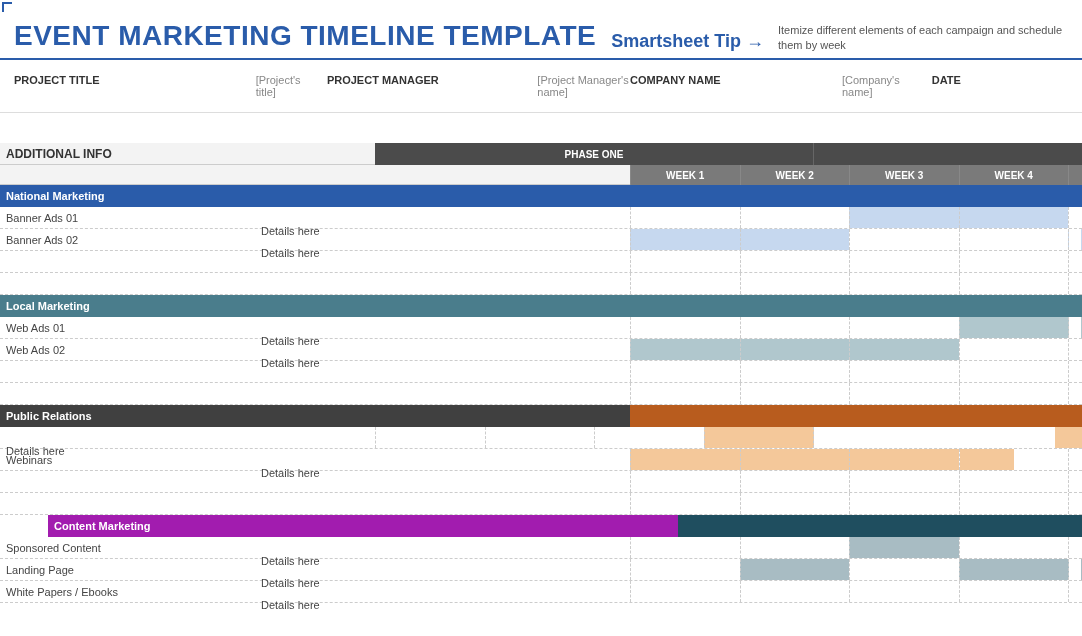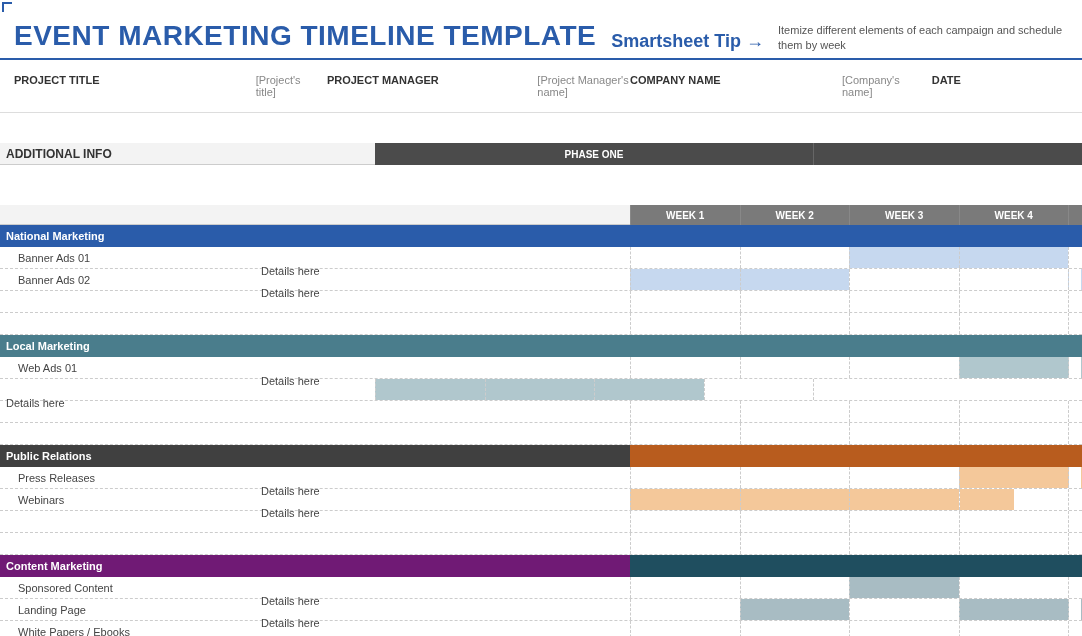--- a/index.html
+++ b/index.html
@@ -81,21 +81,20 @@
     color: #fff;
     font-size: 10px;
     font-weight: 700;
     text-align: left;
     display: flex; align-items: center; justify-content: center;
   }
   .th-extra { flex: 1; background: #4b4b4b; border-left: 1px solid #666; }
   .week-row {
     display: flex;
     height: 20px;
-    margin-top: 40px;
   }
   .week-pad {
     width: 630px;
     background: #f3f3f3;
     border-bottom: 1px solid #ccc;
   }
   .week-cell {
     width: 109.5px;
     background: #7a7a7a;
     color: #fff;
@@ -118,31 +117,31 @@
     padding: 8px 6px;
     display: flex; align-items: center;
   }
   .cat-bar { flex: 1; }
   .cat-national .cat-label { background: #2a5caa; }
   .cat-national .cat-bar { background: #2a5caa; }
   .cat-local .cat-label { background: #4a7d8c; }
   .cat-local .cat-bar { background: #4a7d8c; }
   .cat-pr .cat-label { background: #404040; }
   .cat-pr .cat-bar { background: #b85c1e; }
-  .cat-content .cat-label { background: #701a75; }
+  .cat-content .cat-label { background: #a21caf; margin-left: 48px; }
   .cat-content .cat-bar { background: #1f4e5f; }
 
   .data-row {
     display: flex;
     height: 22px;
     border-bottom: 1px dashed #ccc;
     font-size: 11px;
     color: #444;
   }
-  .d-name { width: 255px; padding: 4px 18px; display: flex; align-items: center; }
+  .d-name { width: 255px; padding: 4px 6px; display: flex; align-items: center; }
   .d-info { width: 375px; padding: 4px 6px; display: flex; align-items: center; margin-top: 20px; }
   .d-cell {
     width: 109.5px;
     border-left: 1px dashed #ccc;
   }
   .d-extra { flex: 1; border-left: 1px dashed #ccc; }
   .fill-blue   { background: #c6d8ef; }
   .fill-teal   { background: #b0c7cd; }
   .fill-orange { background: #f4c89a; }
   .fill-slate  { background: #a8bcc3; }
@@ -269,20 +268,21 @@
   <div class="data-row">
     <div class="d-name">Web Ads 01</div>
     <div class="d-info">Details here</div>
     <div class="d-cell"></div>
     <div class="d-cell"></div>
     <div class="d-cell"></div>
     <div class="d-cell fill-teal"></div>
     <div class="d-extra fill-teal-edge"></div>
   </div>
   <div class="data-row">
+    <div class="d-name">Web Ads 02</div>
     <div class="d-info">Details here</div>
     <div class="d-cell fill-teal"></div>
     <div class="d-cell fill-teal"></div>
     <div class="d-cell fill-teal"></div>
     <div class="d-cell"></div>
     <div class="d-extra"></div>
   </div>
   <div class="spacer-row">
       <div class="s-left"></div>
       <div class="s-cell"></div>
@@ -298,21 +298,20 @@
       <div class="s-cell"></div>
       <div class="s-cell"></div>
       <div class="s-extra"></div>
     </div>
 
   <div class="cat-row cat-pr">
     <div class="cat-label">Public Relations</div>
     <div class="cat-bar"></div>
   </div>
   <div class="data-row">
-    <div class="d-name">Press Releases</div>
     <div class="d-info">Details here</div>
     <div class="d-cell"></div>
     <div class="d-cell"></div>
     <div class="d-cell"></div>
     <div class="d-cell fill-orange"></div>
     <div class="d-extra fill-orange-edge"></div>
   </div>
   <div class="data-row">
     <div class="d-name">Webinars</div>
     <div class="d-info">Details here</div>

